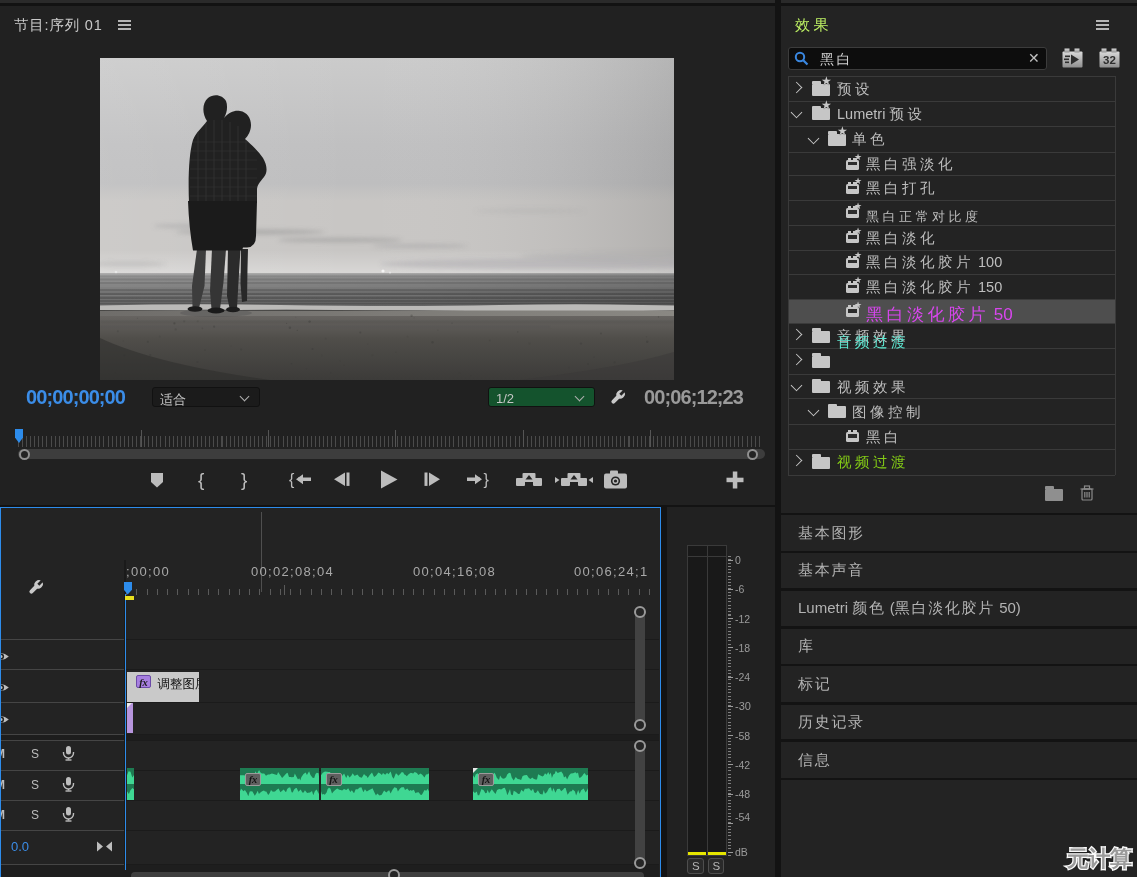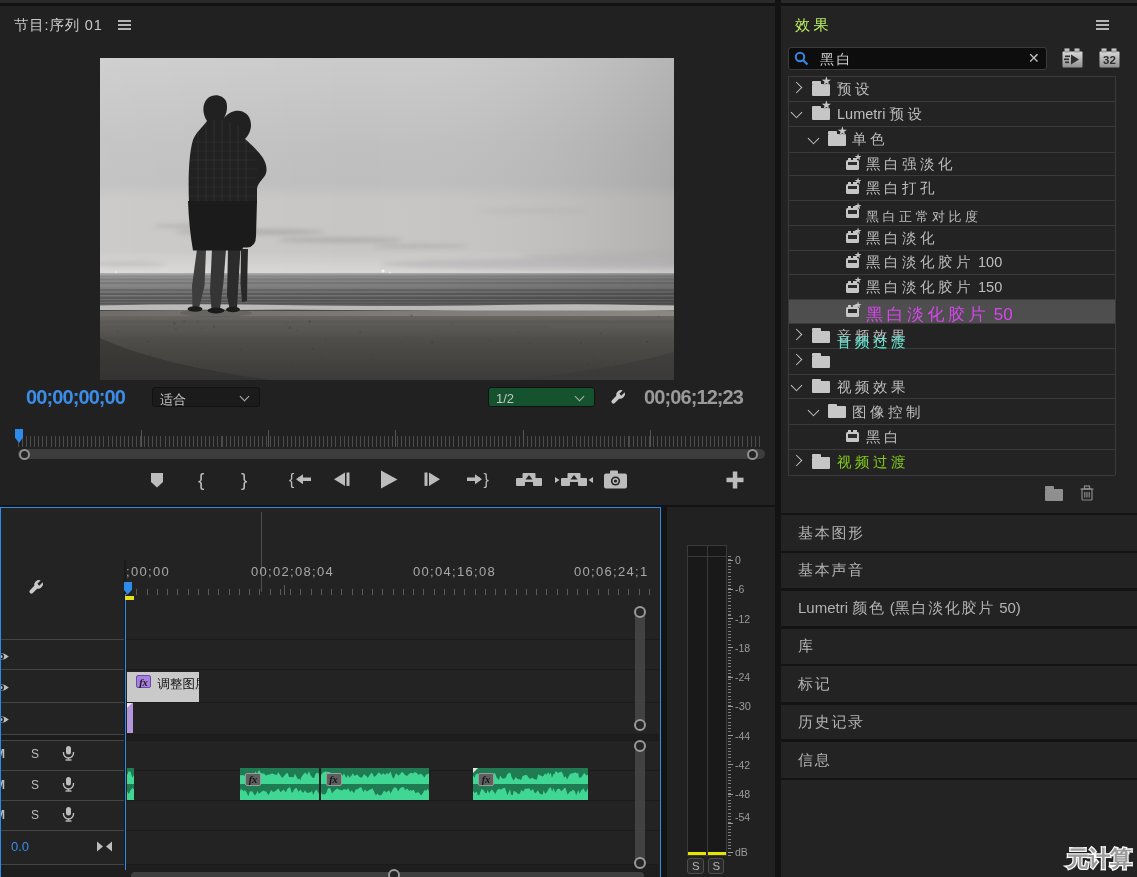--- a/index.html
+++ b/index.html
@@ -384,21 +384,21 @@
 <div class="abs" style="left:68px;top:76.25px;font-size:10.5px;color:#9b9b9b">-6</div>
 <div class="abs" style="left:60.5px;top:81.75px;width:5px;height:1.2px;background:#9b9b9b"></div>
 <div class="abs" style="left:68px;top:105.5px;font-size:10.5px;color:#9b9b9b">-12</div>
 <div class="abs" style="left:60.5px;top:111.0px;width:5px;height:1.2px;background:#9b9b9b"></div>
 <div class="abs" style="left:68px;top:134.75px;font-size:10.5px;color:#9b9b9b">-18</div>
 <div class="abs" style="left:60.5px;top:140.25px;width:5px;height:1.2px;background:#9b9b9b"></div>
 <div class="abs" style="left:68px;top:164.0px;font-size:10.5px;color:#9b9b9b">-24</div>
 <div class="abs" style="left:60.5px;top:169.5px;width:5px;height:1.2px;background:#9b9b9b"></div>
 <div class="abs" style="left:68px;top:193.25px;font-size:11px;color:#9b9b9b">-30</div>
 <div class="abs" style="left:60.5px;top:198.75px;width:5px;height:1.2px;background:#9b9b9b"></div>
-<div class="abs" style="left:68px;top:222.5px;font-size:10.5px;color:#9b9b9b">-44</div>
+<div class="abs" style="left:68px;top:222.5px;font-size:10.5px;color:#9b9b9b">-58</div>
 <div class="abs" style="left:60.5px;top:228.0px;width:5px;height:1.2px;background:#9b9b9b"></div>
 <div class="abs" style="left:68px;top:251.75px;font-size:10.5px;color:#9b9b9b">-42</div>
 <div class="abs" style="left:60.5px;top:257.25px;width:5px;height:1.2px;background:#9b9b9b"></div>
 <div class="abs" style="left:68px;top:281.0px;font-size:10.5px;color:#9b9b9b">-48</div>
 <div class="abs" style="left:60.5px;top:286.5px;width:5px;height:1.2px;background:#9b9b9b"></div>
 <div class="abs" style="left:68px;top:304px;font-size:10.5px;color:#9b9b9b">-54</div>
 <div class="abs" style="left:60.5px;top:315.75px;width:5px;height:1.2px;background:#9b9b9b"></div>
 <div class="abs" style="left:68px;top:339px;font-size:10.5px;color:#9b9b9b">dB</div>
 <div class="abs" style="left:60.5px;top:344.5px;width:5px;height:1.2px;background:#9b9b9b"></div>
 <div class="abs" style="left:20px;top:351px;width:16.5px;height:16px;background:#2a2a2a;border:1px solid #4e4e4e;border-radius:3px"></div>

